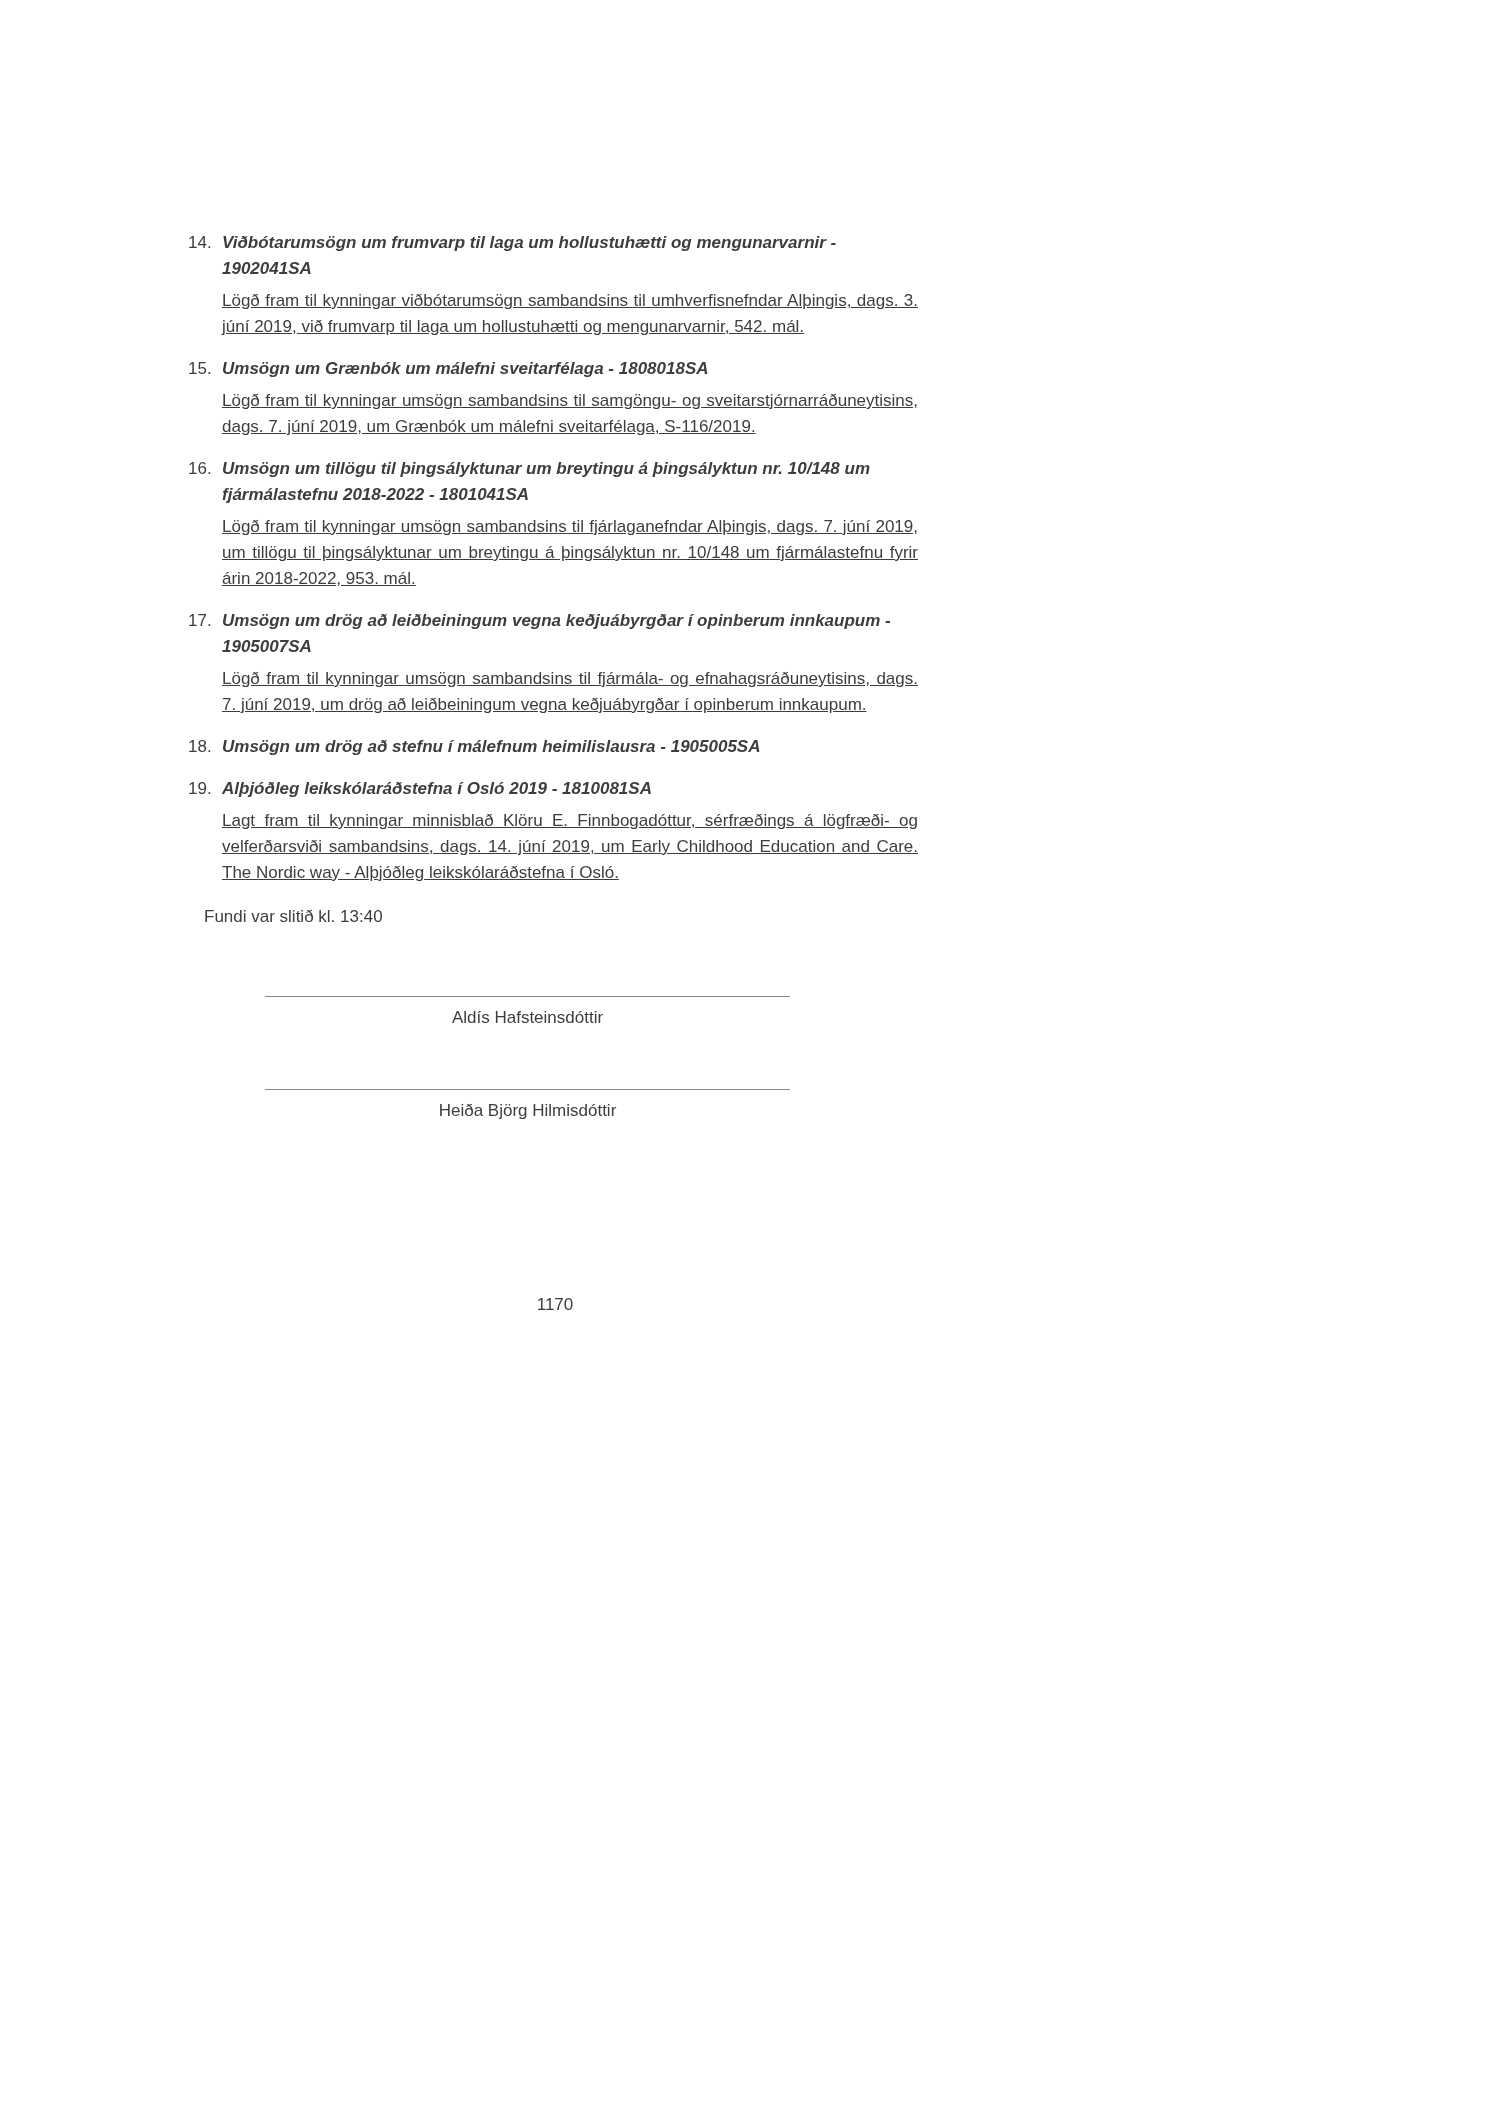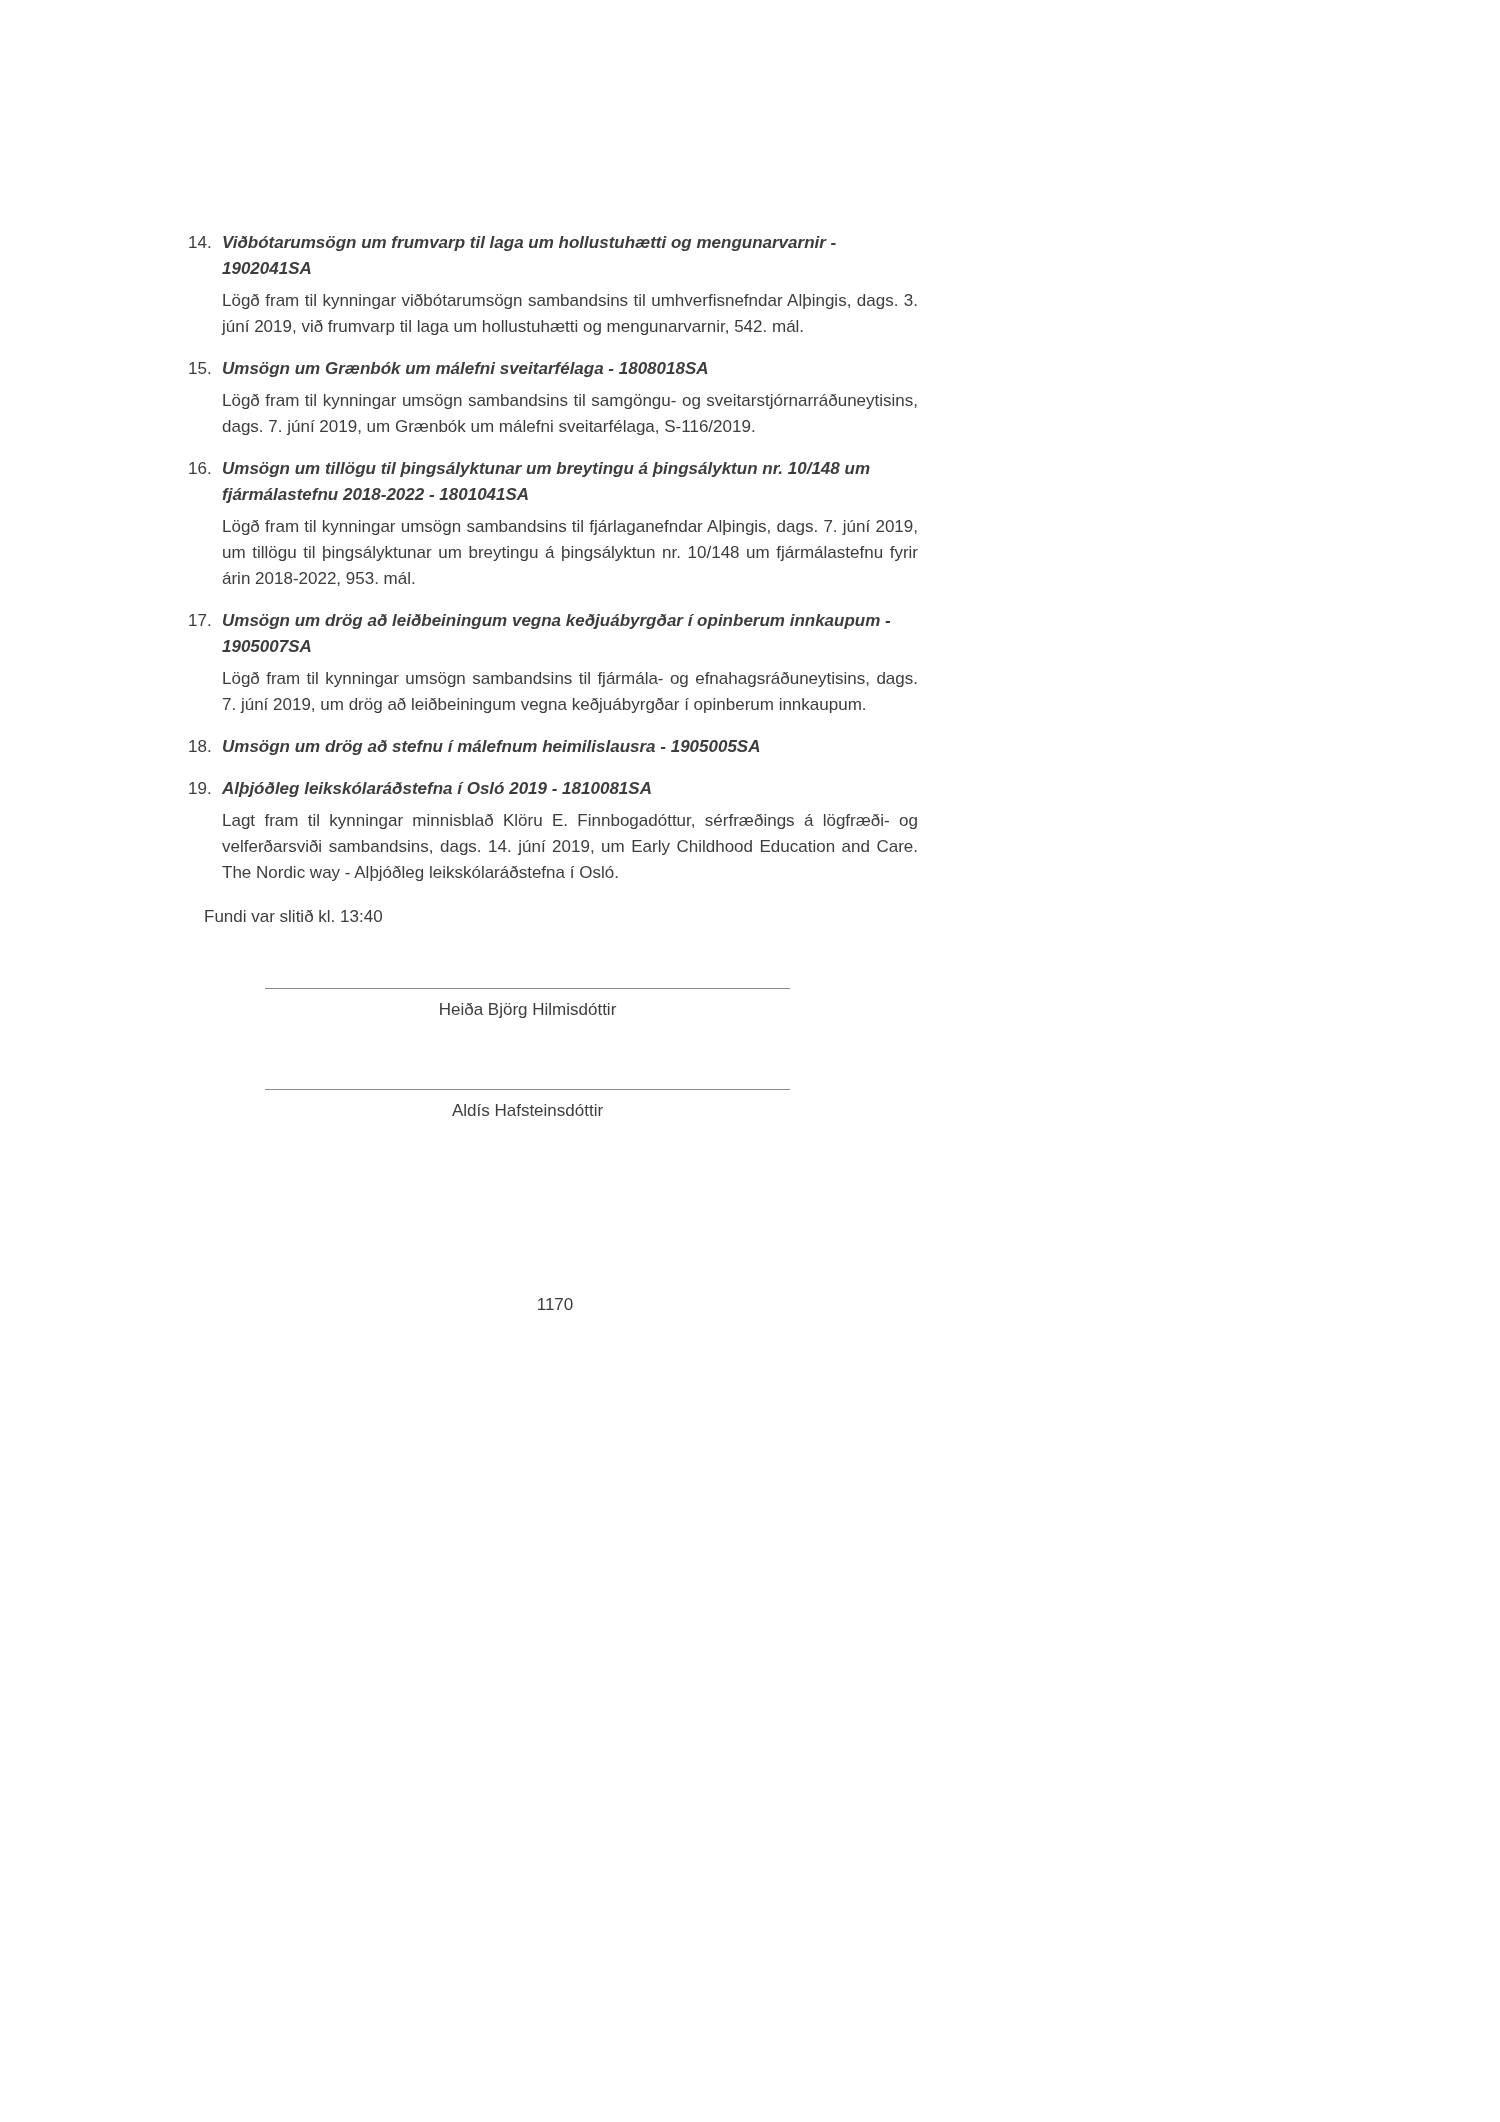--- a/index.html
+++ b/index.html
@@ -39,20 +39,21 @@
     flex: 1;
     margin: 0;
     font-size: 17px;
     line-height: 26px;
     font-weight: 700;
     font-style: italic;
   }
   .item-body {
     margin: 6px 4px 0 34px;
     text-align: justify;
+    text-decoration: underline;
   }
   .closing-line {
     margin: 16px;
     padding-top: 2px;
   }
   .signature-block {
     width: 525px;
     margin-left: 77px;
     text-align: center;
   }
@@ -125,26 +126,26 @@
     <section class="agenda-item">
       <div class="item-heading">
         <span class="item-number">19.</span>
         <h3 class="item-title">Alþjóðleg leikskólaráðstefna í Osló 2019 - 1810081SA</h3>
       </div>
       <p class="item-body">Lagt fram til kynningar minnisblað Klöru E. Finnbogadóttur, sérfræðings á lögfræði- og velferðarsviði sambandsins, dags. 14. júní 2019, um Early Childhood Education and Care. The Nordic way - Alþjóðleg leikskólaráðstefna í Osló.</p>
     </section>
 
     <p class="closing-line">Fundi var slitið kl. 13:40</p>
 
+    <div class="signature-block first">
+      <div class="signature-rule"></div>
+      <div class="signature-name">Aldís Hafsteinsdóttir</div>
+    </div>
+
     <div class="signature-block second">
       <div class="signature-rule"></div>
       <div class="signature-name">Heiða Björg Hilmisdóttir</div>
-    </div>
-
-    <div class="signature-block first">
-      <div class="signature-rule"></div>
-      <div class="signature-name">Aldís Hafsteinsdóttir</div>
     </div>
 
     <div class="page-number">1170</div>
 
   </main>
 </div>
 
 </body></html>

